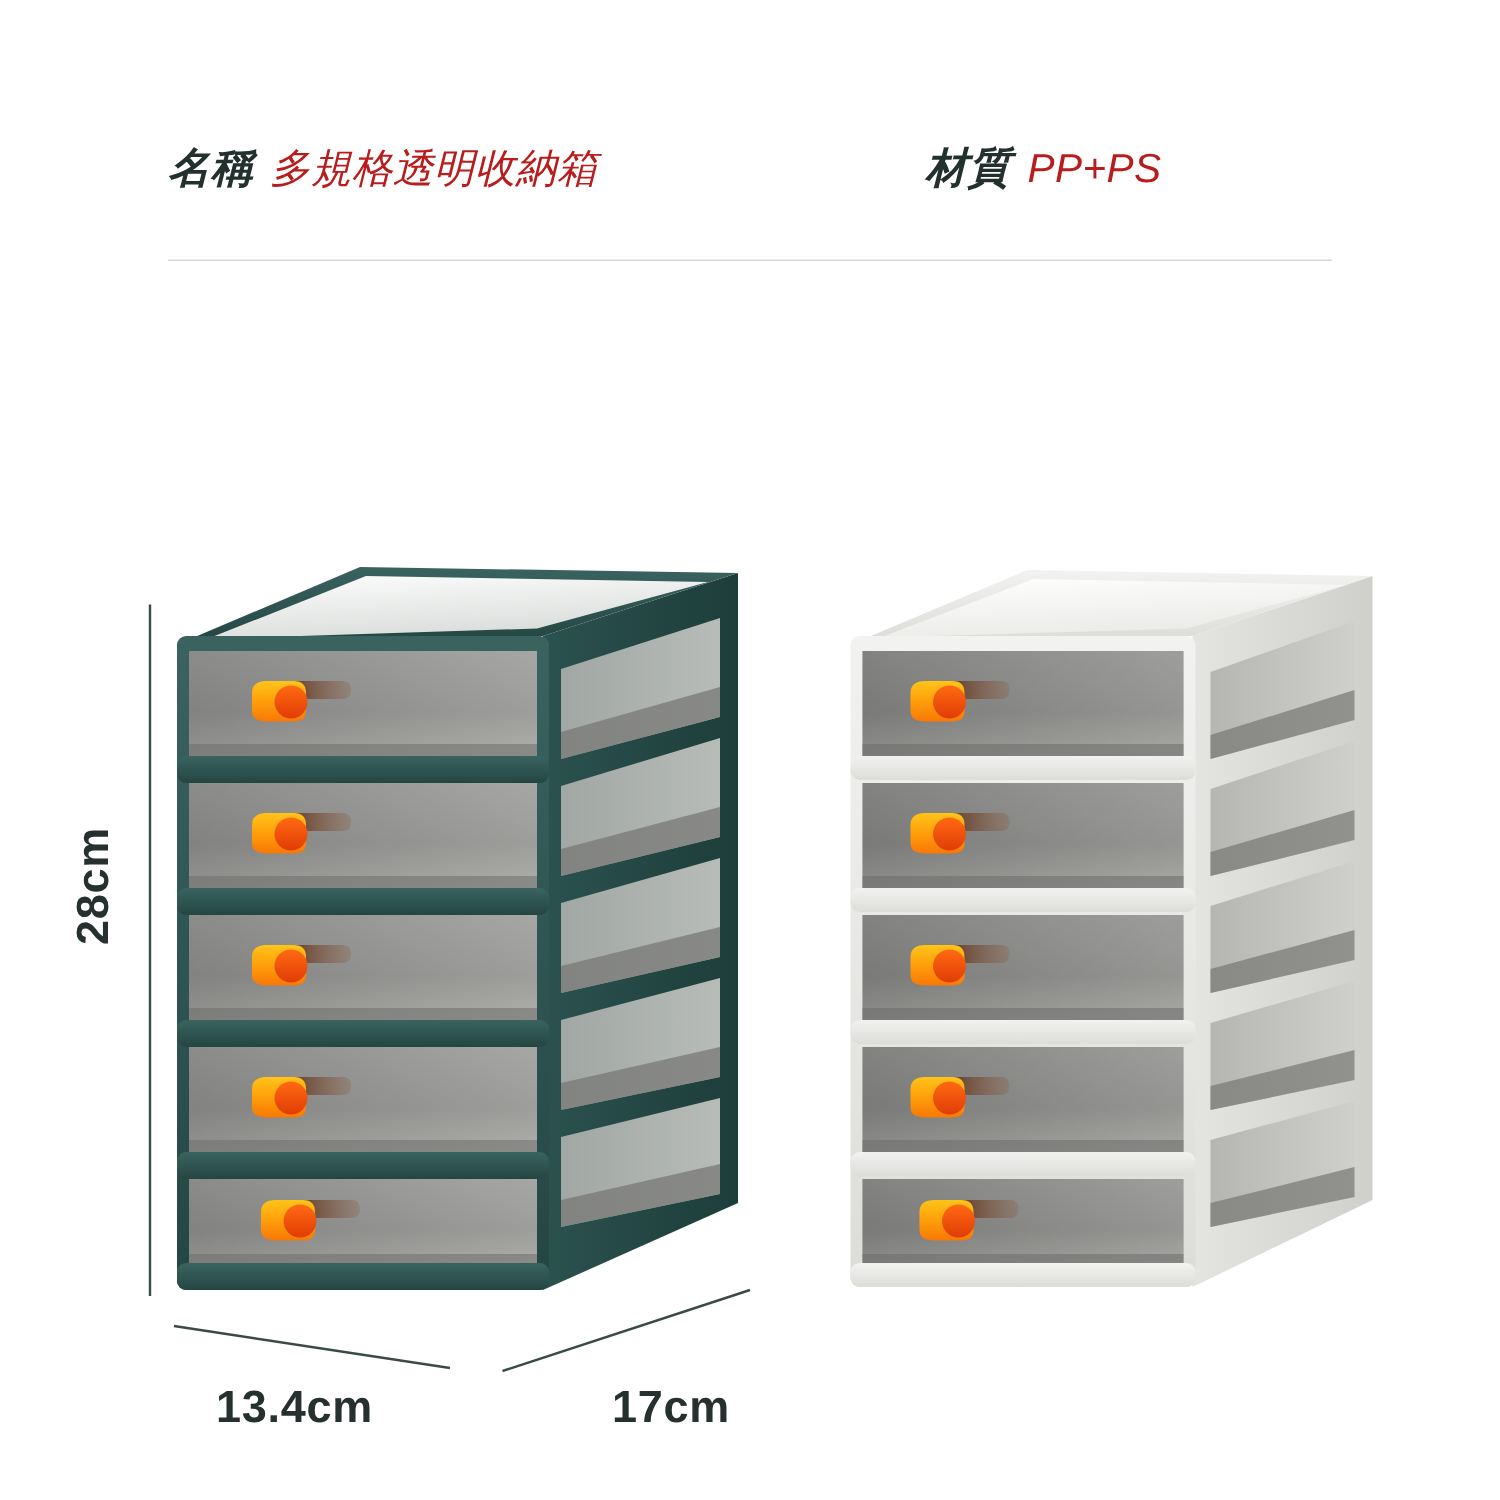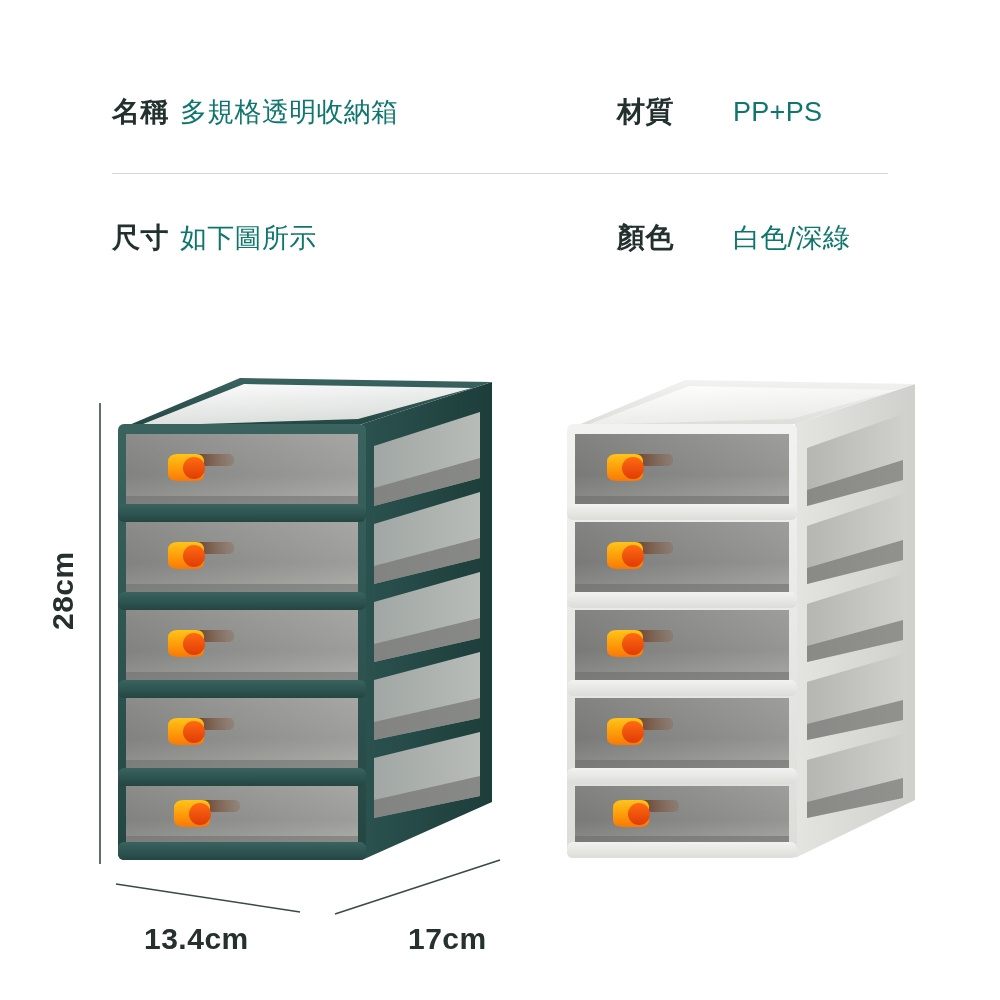--- a/index.html
+++ b/index.html
@@ -15,50 +15,51 @@
     overflow: hidden;
     position: relative;
   }
 
   
   #spec-sheet {
     position: absolute;
     left: 0; top: 0;
     width: 1000px;
     height: 300px;
+    font-style: italic;
   }
   .spec-row {
     position: absolute;
     left: 112px;
     width: 776px;
     height: 60px;
     display: flex;
     align-items: center;
   }
   #spec-row-1 { top: 82px; }
   #spec-row-2 { top: 208px; }
 
   .spec-cell {
     display: flex;
     align-items: baseline;
     white-space: nowrap;
   }
   .spec-cell-left  { width: 505px; }
-  .spec-cell-right { width: 271px; gap: 48px; }
+  .spec-cell-right { width: 271px; }
 
   .spec-label {
     font-size: 28px;
     font-weight: bold;
     color: #22302e;
     letter-spacing: 0.5px;
   }
   .spec-value {
     font-size: 27px;
     font-weight: normal;
-    color: #0f766e;
+    color: #b91c1c;
     margin-left: 11px;
     letter-spacing: 0.3px;
   }
 
   #spec-divider {
     position: absolute;
     left: 112px;
     top: 173px;
     width: 776px;
     height: 1px;
@@ -114,30 +115,20 @@
       <span class="spec-value">多規格透明收納箱</span>
     </div>
     <div class="spec-cell spec-cell-right">
       <span class="spec-label">材質</span>
       <span class="spec-value">PP+PS</span>
     </div>
   </div>
 
   <div id="spec-divider"></div>
 
-  <div class="spec-row" id="spec-row-2">
-    <div class="spec-cell spec-cell-left">
-      <span class="spec-label">尺寸</span>
-      <span class="spec-value">如下圖所示</span>
-    </div>
-    <div class="spec-cell spec-cell-right">
-      <span class="spec-label">顏色</span>
-      <span class="spec-value">白色/深綠</span>
-    </div>
-  </div>
 
 </div>
 
 <div id="product-figure">
 
   <div class="unit" id="unit-green" style="left:112px; top:42px;">
     <svg width="390" height="530" viewBox="0 0 390 530">
       <defs>
         <linearGradient id="gGlass" x1="0" y1="0" x2="0" y2="1">
           <stop offset="0%" stop-color="#9a9a98"></stop>

